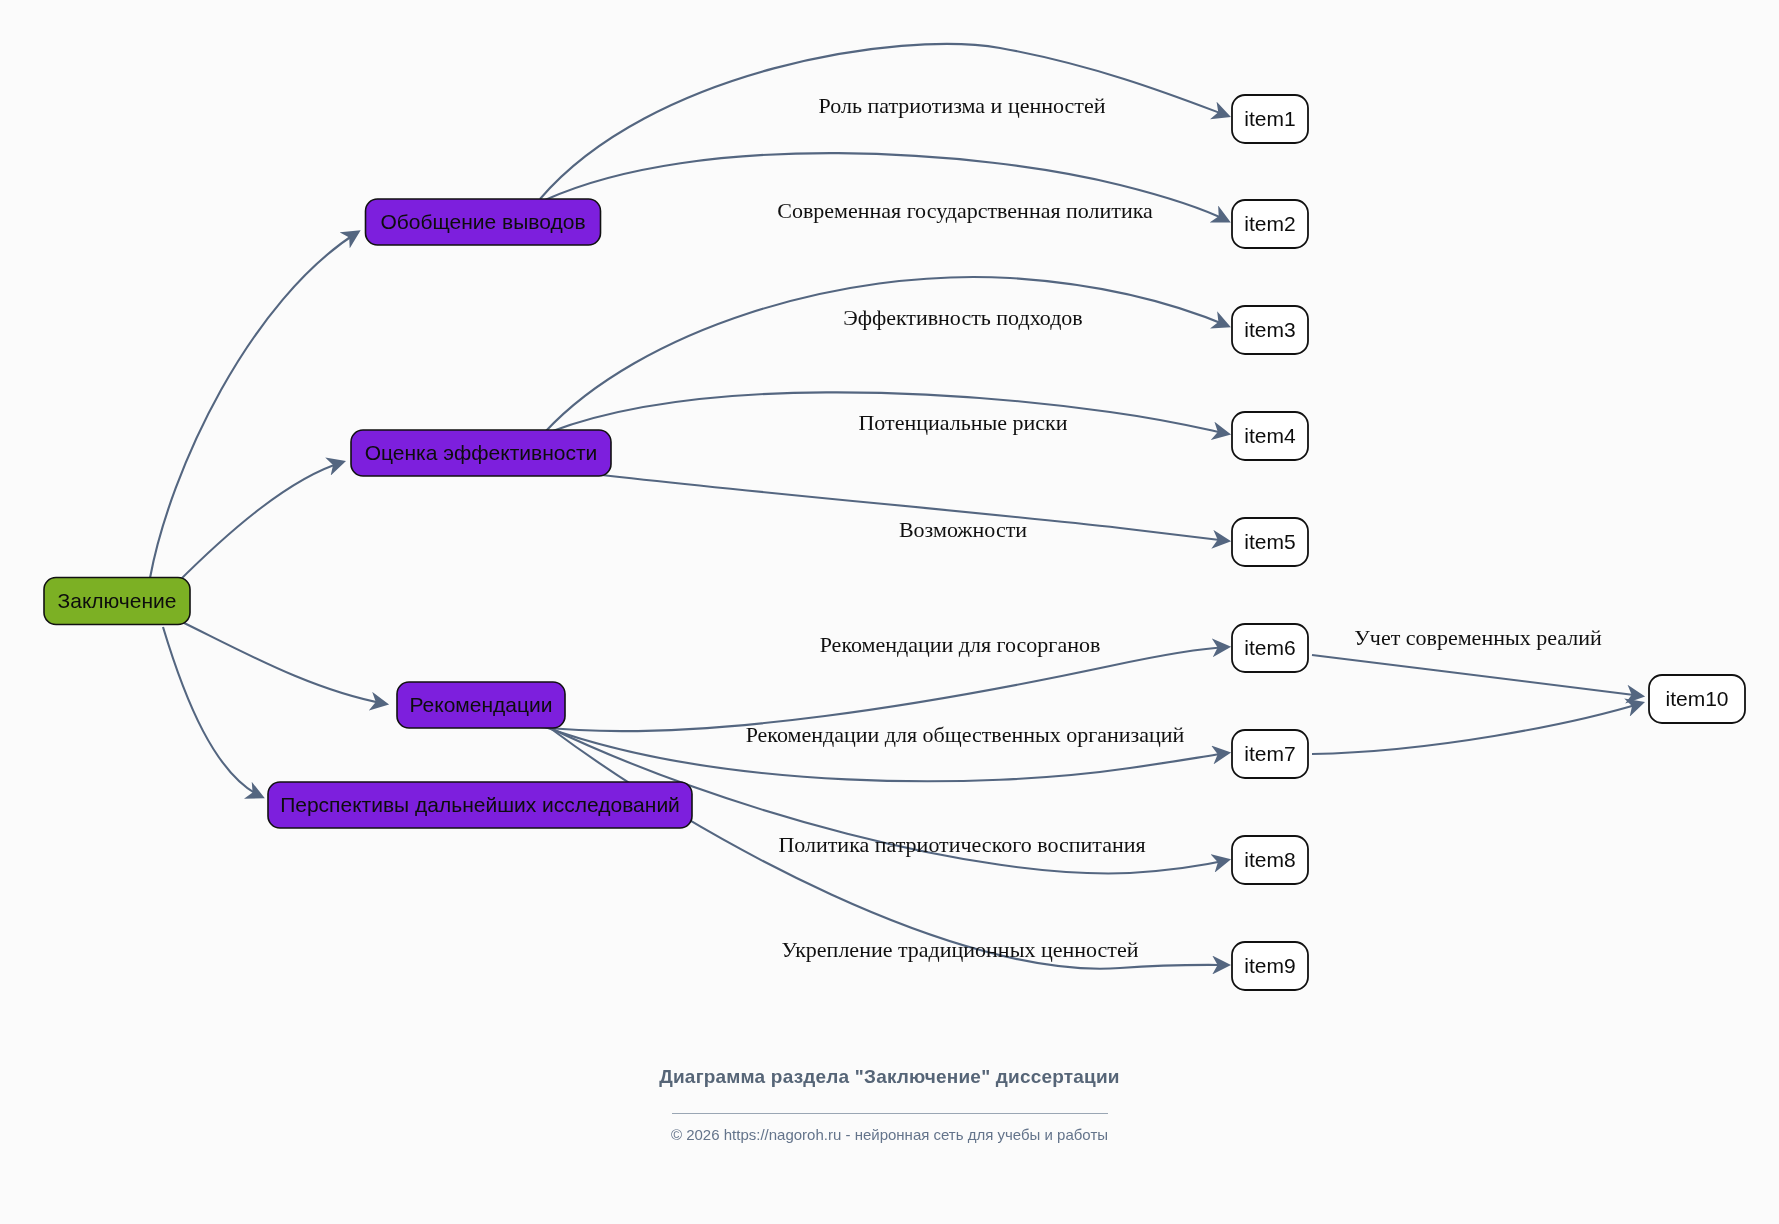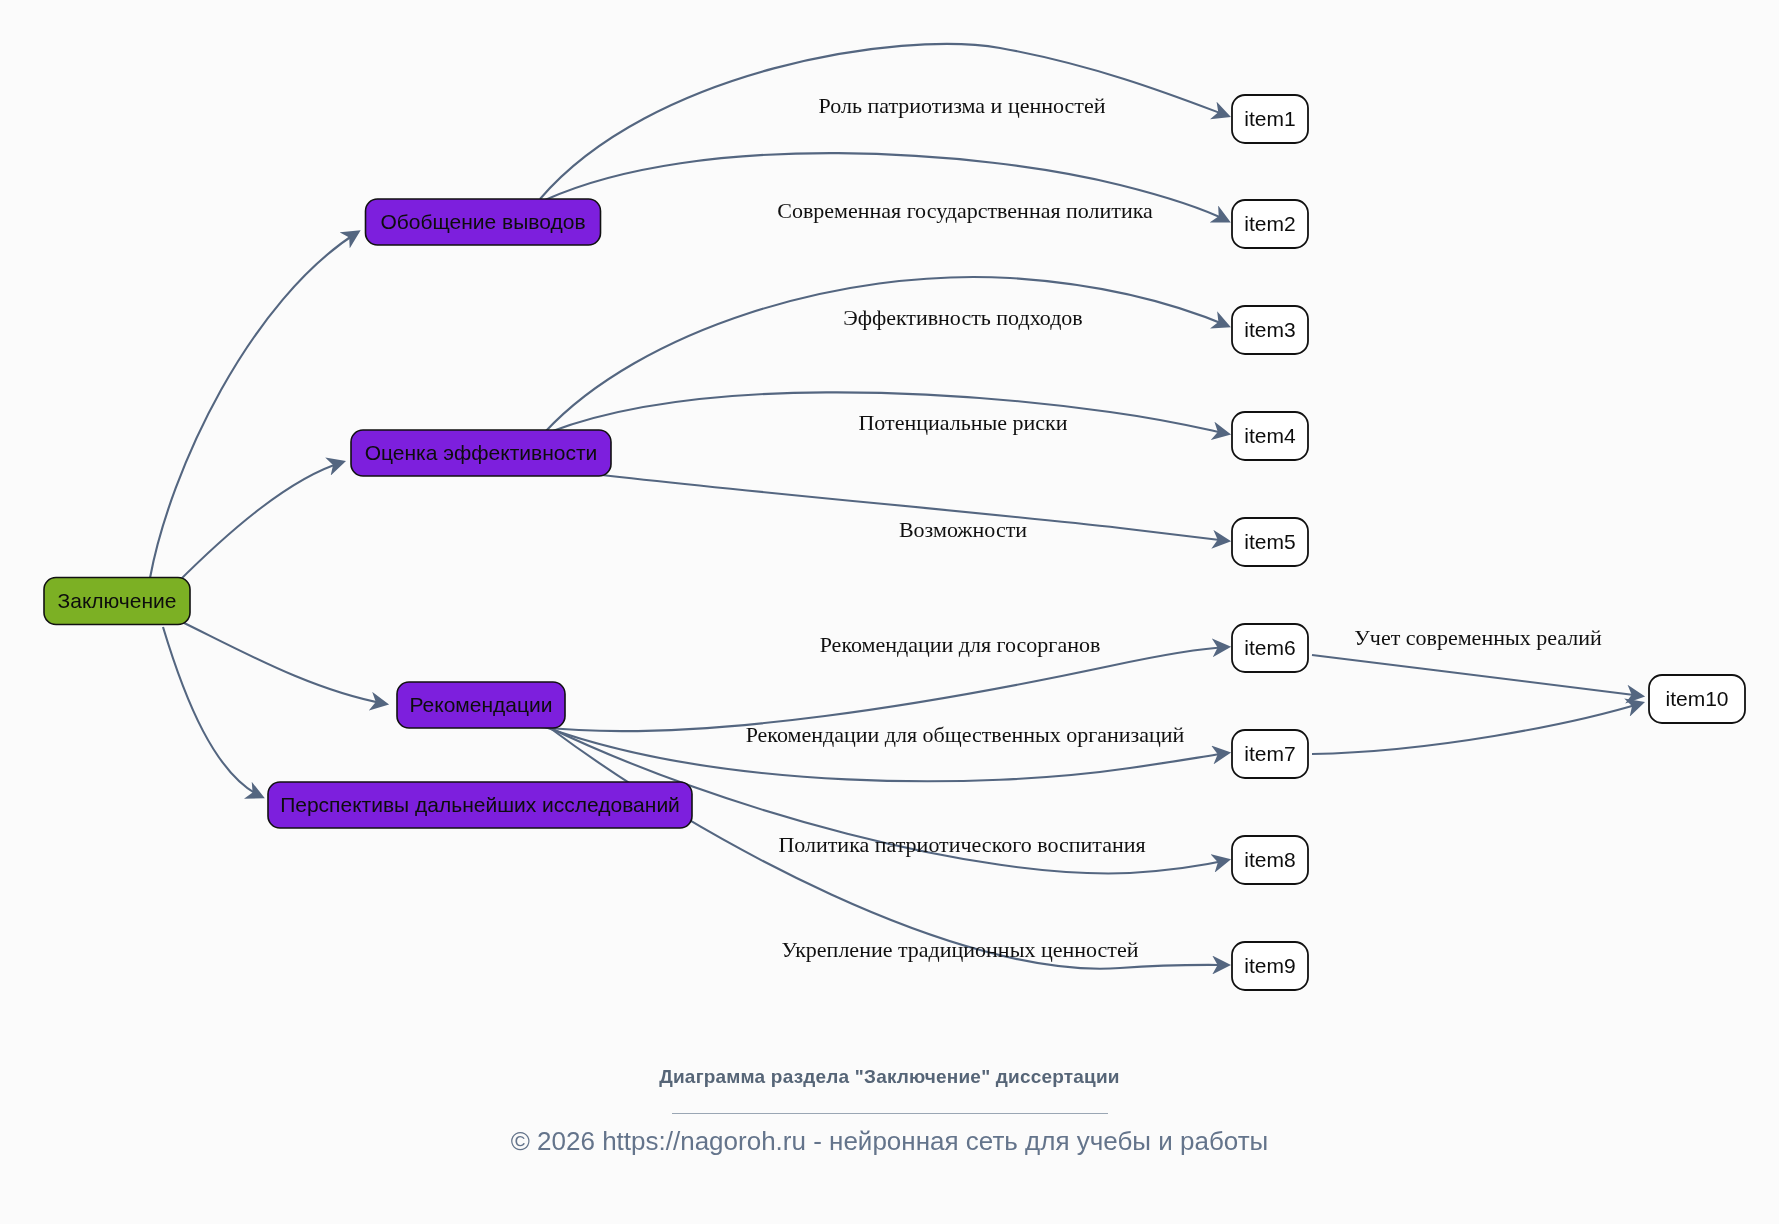--- a/index.html
+++ b/index.html
@@ -15,21 +15,21 @@
   .nodetext{font-family:"Liberation Sans",sans-serif;font-size:21px;fill:#0d0d0d;
             text-anchor:middle;dominant-baseline:middle;}
   .edgelabel{font-family:"Liberation Serif",serif;font-size:22px;fill:#101010;
              text-anchor:middle;dominant-baseline:middle;}
   .footer{position:absolute;left:0;width:1779px;text-align:center;}
   .footer-title{top:1066px;font-size:19px;font-weight:bold;color:#566577;
                 letter-spacing:.2px;}
   .footer-rule{top:1100px;}
   .footer-rule span{display:inline-block;width:436px;height:0;
                     border-top:1.6px solid #9aa6b4;}
-  .footer-copy{top:1126px;font-size:26px;color:#64748b;}
+  .footer-copy{top:1126px;font-size:15px;color:#64748b;}
 </style>
 </head>
 <body>
 
 <div id="stage">
   <svg id="diagram" viewBox="0 0 1779 1224">
     <defs>
       <marker id="arrow" viewBox="0 0 12 12" refX="10" refY="6" markerWidth="9" markerHeight="9" orient="auto-start-reverse">
         <path d="M 0 0 L 12 6 L 0 12 L 3.4 6 z" fill="#546680"></path>
       </marker>

